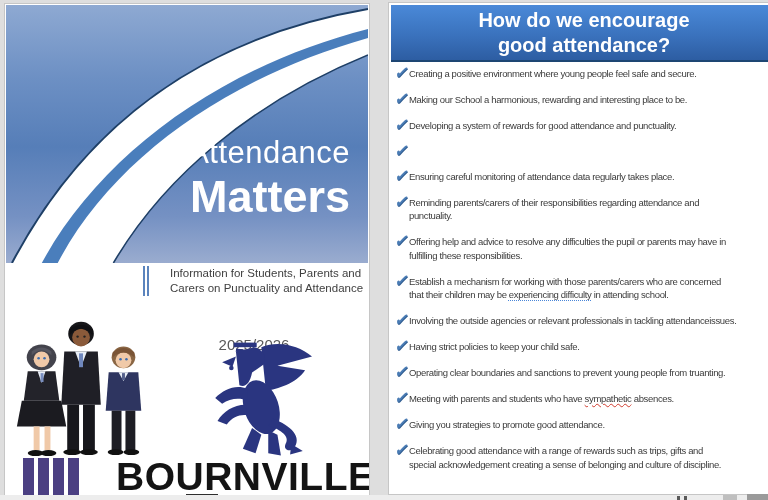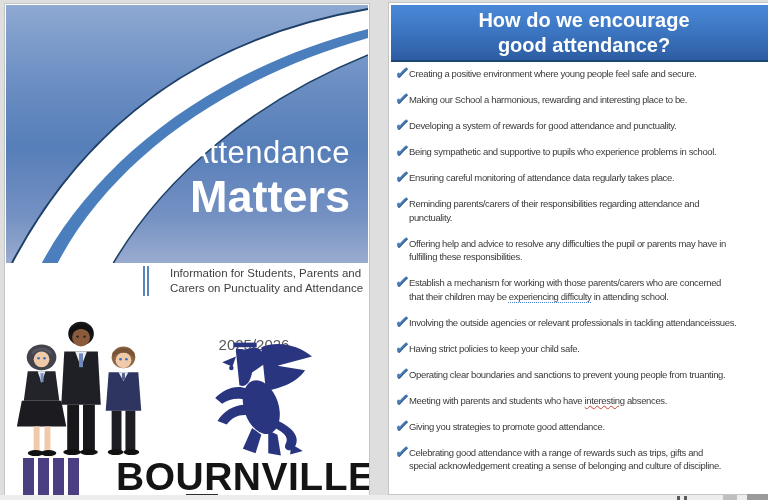--- a/index.html
+++ b/index.html
@@ -170,21 +170,20 @@
     <li>
       <span class="check">✓</span>
       <span class="itx">Making our School a harmonious, rewarding and interesting place to be.</span>
     </li>
     <li>
       <span class="check">✓</span>
       <span class="itx">Developing a system of rewards for good attendance and punctuality.</span>
     </li>
     <li>
       <span class="check">✓</span>
-      <span class="itx">Being sympathetic and supportive to pupils who experience problems in school.</span>
     </li>
     <li>
       <span class="check">✓</span>
       <span class="itx">Ensuring careful monitoring of attendance data regularly takes place.</span>
     </li>
     <li>
       <span class="check">✓</span>
       <span class="itx">Reminding parents/carers of their responsibilities regarding attendance and
 punctuality.</span>
     </li>
@@ -205,21 +204,21 @@
     <li>
       <span class="check">✓</span>
       <span class="itx">Having strict policies to keep your child safe.</span>
     </li>
     <li>
       <span class="check">✓</span>
       <span class="itx">Operating clear boundaries and sanctions to prevent young people from truanting.</span>
     </li>
     <li>
       <span class="check">✓</span>
-      <span class="itx"><span>Meeting with parents and students who have </span><span class="mark-wavy">interesting</span><span> absences.</span></span>
+      <span class="itx"><span>Meeting with parents and students who have </span><span class="mark-wavy">sympathetic</span><span> absences.</span></span>
     </li>
     <li>
       <span class="check">✓</span>
       <span class="itx">Giving you strategies to promote good attendance.</span>
     </li>
     <li>
       <span class="check">✓</span>
       <span class="itx">Celebrating good attendance with a range of rewards such as trips, gifts and
 special acknowledgement creating a sense of belonging and culture of discipline.</span>
     </li>

